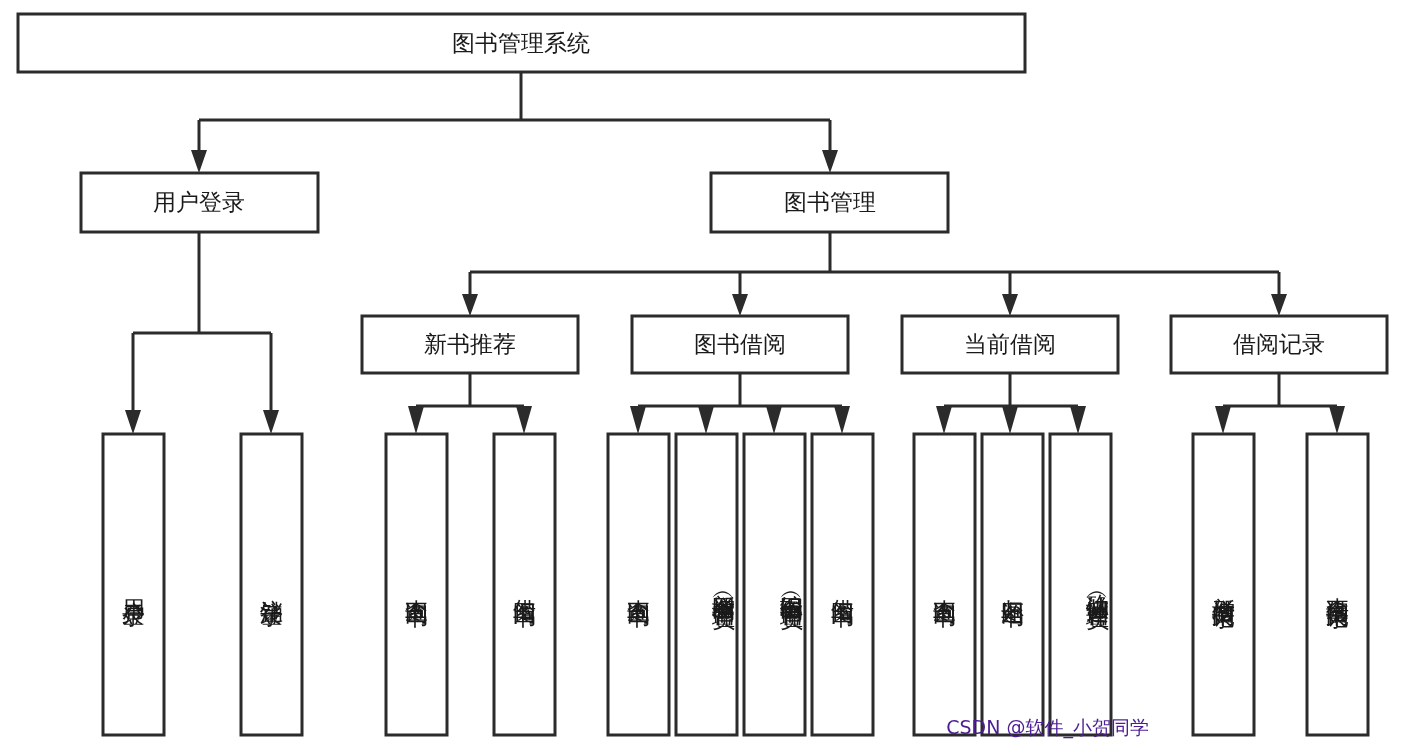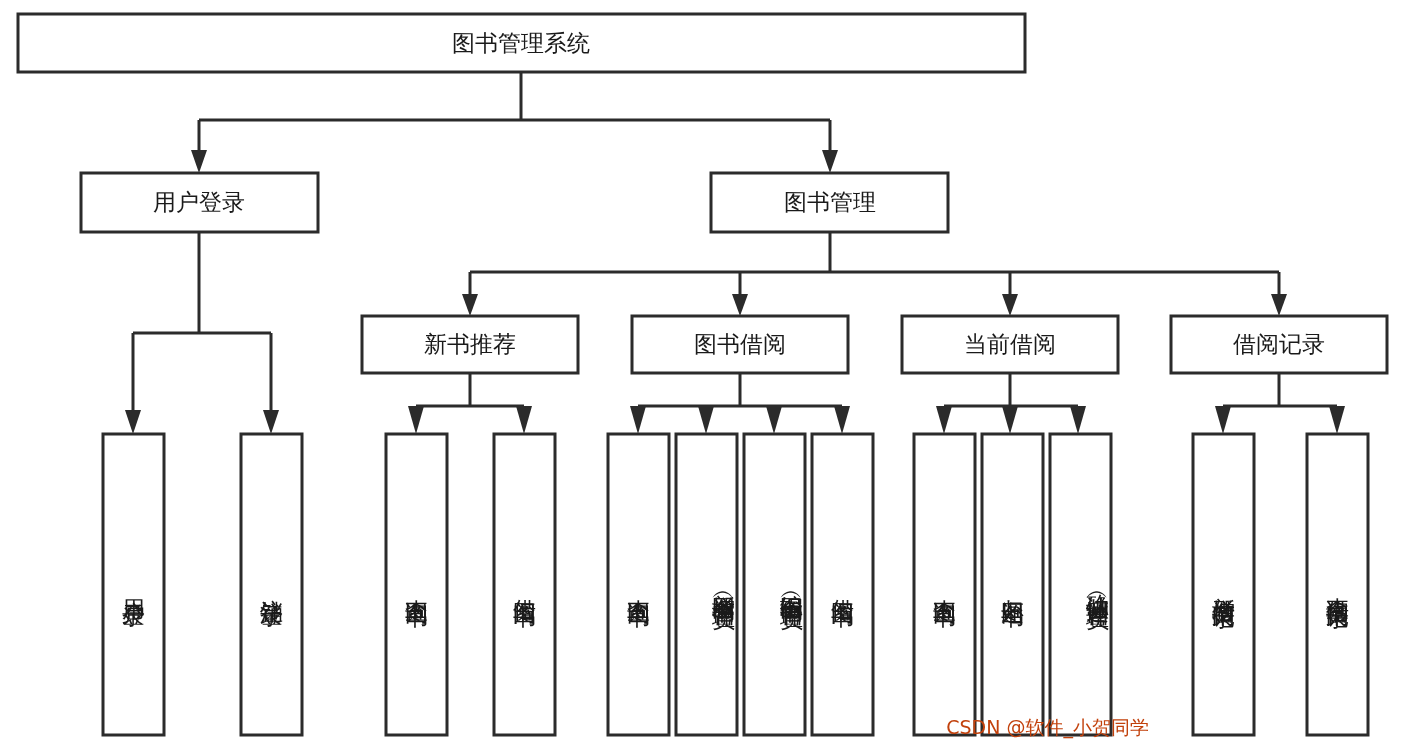--- a/index.html
+++ b/index.html
@@ -61,21 +61,21 @@
     letter-spacing: 2px;
     white-space: nowrap;
     pointer-events: none;
   }
   .watermark {
     position: absolute;
     right: 8px;
     bottom: 6px;
     font-family: "DejaVu Sans", "Liberation Sans", sans-serif;
     font-size: 19px;
-    color: #c2410c;
+    color: #4c1d95;
     white-space: nowrap;
     user-select: none;
   }
 </style>
 </head>
 <body>
 
 <div id="diagram-root">
 
   <svg id="tree-svg" viewBox="0 0 1405 747">

